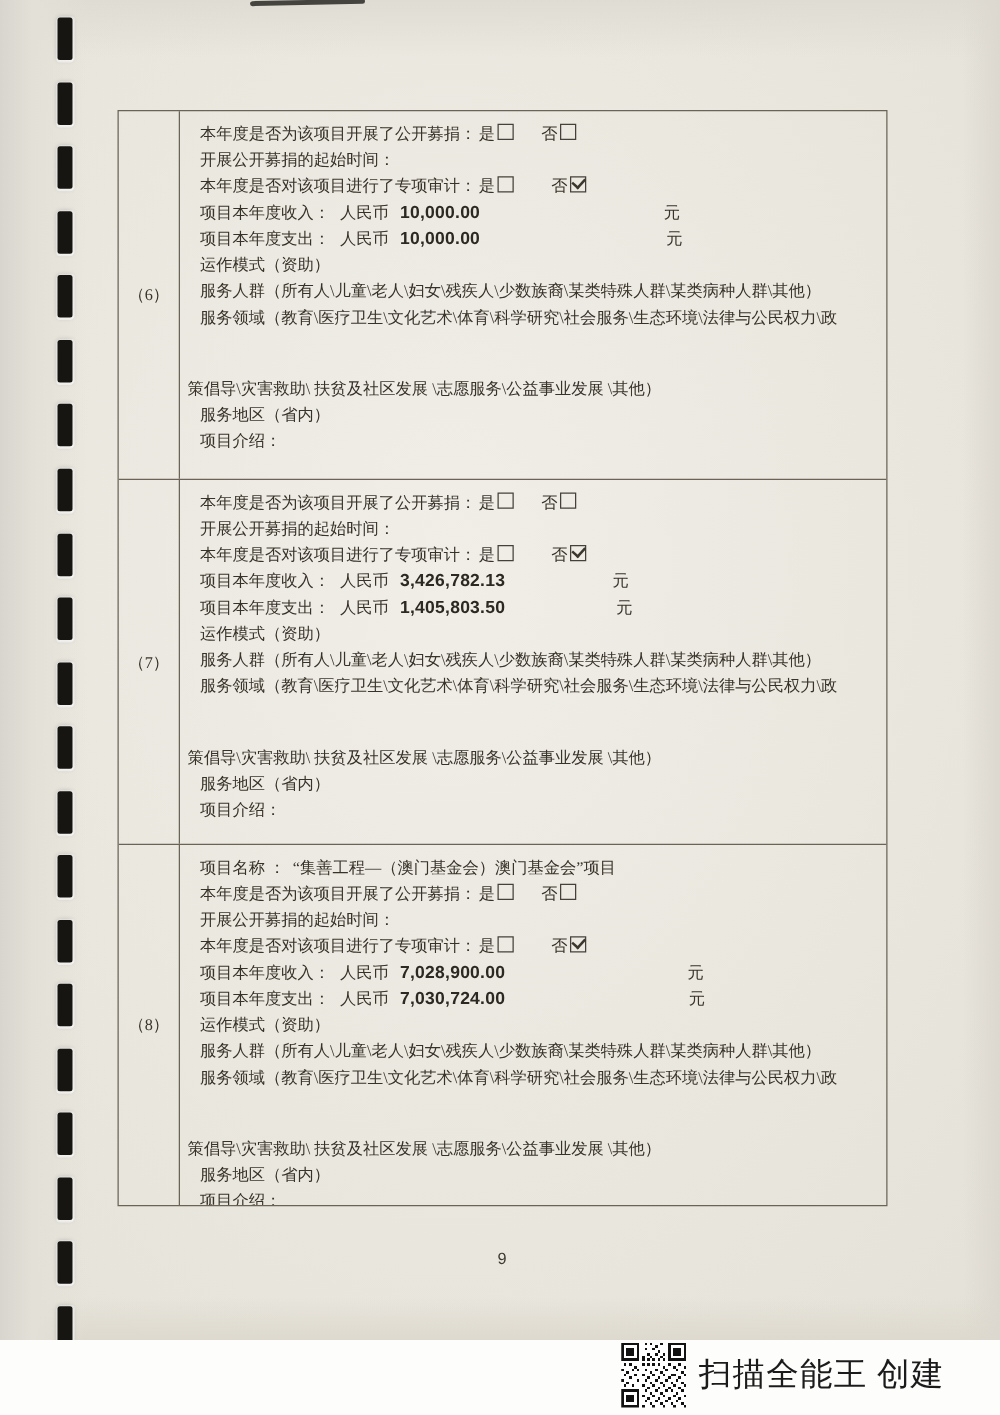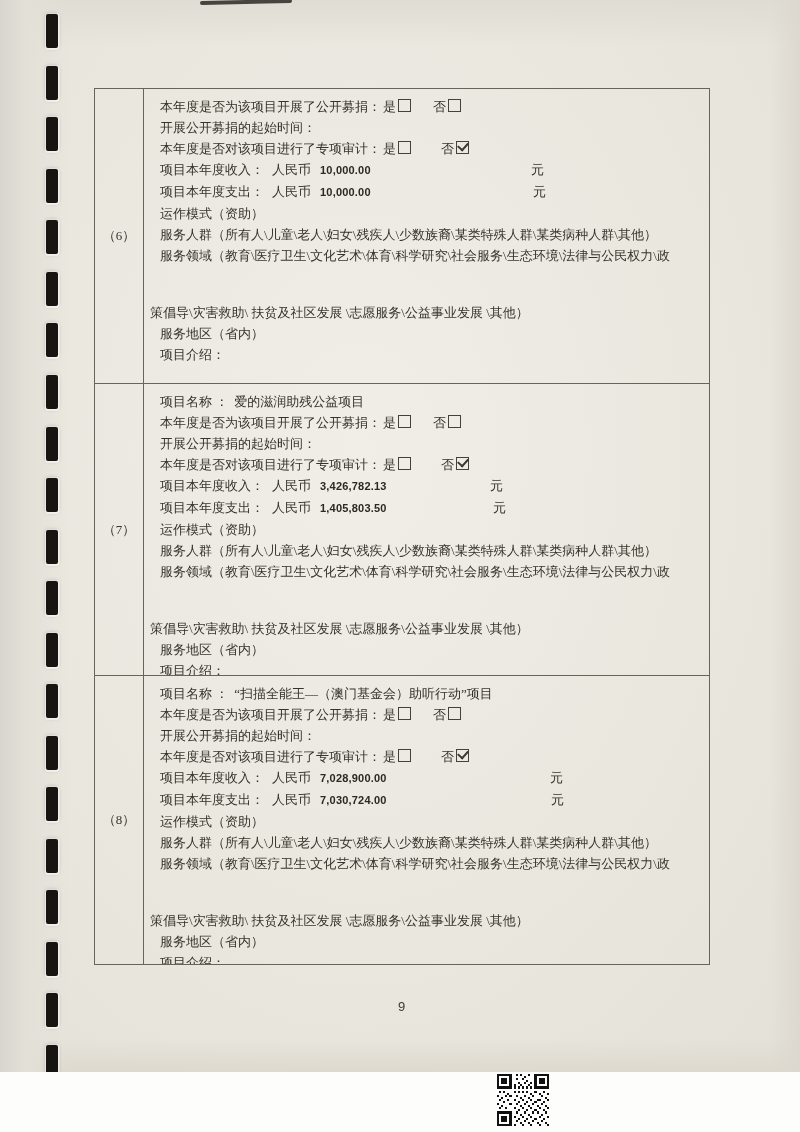--- a/index.html
+++ b/index.html
@@ -62,21 +62,21 @@
   .cb.checked::after{
     content:"";position:absolute;left:1px;top:0px;width:8px;height:5px;
     border-left:2px solid #3b372f;border-bottom:2px solid #3b372f;
     transform:rotate(-48deg);
   }
   .amt{position:relative;}
   .cur{margin-left:8px;text-align:right;}
   .num{
     margin-left:9px;
     font-family:"Liberation Sans","DejaVu Sans",sans-serif;
-    font-weight:600;font-size:11px;color:#2c2822;letter-spacing:.2px;
+    font-weight:600;font-size:14px;color:#2c2822;letter-spacing:.2px;
   }
   .unit{position:absolute;top:0;}
   .p0 .amt-income .unit{left:371px;}
   .p0 .amt-expense .unit{left:373px;}
   .p1 .amt-income .unit{left:330px;}
   .p1 .amt-expense .unit{left:333px;}
   .p2 .amt-income .unit{left:390px;}
   .p2 .amt-expense .unit{left:391px;}
   
   .page-num{
@@ -145,41 +145,40 @@
         <div class="ln">服务地区（省内）</div>
         <div class="ln">项目介绍：</div>
       </div>
     </div>
 
     <div class="trow p1">
       <div class="cell-label">
         <span>（7）</span>
       </div>
       <div class="cell-content">
-        <div class="ln"><span>项目名称 ：</span><span class="pname">爱的滋润助残公益项目</span></div>
         <div class="ln"><span>本年度是否为该项目开展了公开募捐：</span><span class="yn">是</span><span class="cb"></span><span class="yn no-sm">否</span><span class="cb"></span></div>
         <div class="ln">开展公开募捐的起始时间：</div>
         <div class="ln"><span>本年度是否对该项目进行了专项审计：</span><span class="yn">是</span><span class="cb"></span><span class="yn no-lg">否</span><span class="cb checked"></span></div>
         <div class="ln amt amt-income"><span>项目本年度收入：</span><span class="cur">人民币</span><span class="num">3,426,782.13</span><span class="unit">元</span></div>
         <div class="ln amt amt-expense"><span>项目本年度支出：</span><span class="cur">人民币</span><span class="num">1,405,803.50</span><span class="unit">元</span></div>
         <div class="ln">运作模式（资助）</div>
         <div class="ln">服务人群（所有人\儿童\老人\妇女\残疾人\少数族裔\某类特殊人群\某类病种人群\其他）</div>
         <div class="ln">服务领域（教育\医疗卫生\文化艺术\体育\科学研究\社会服务\生态环境\法律与公民权力\政</div>
         <div class="ln outdent">策倡导\灾害救助\ 扶贫及社区发展 \志愿服务\公益事业发展 \其他）</div>
         <div class="ln">服务地区（省内）</div>
         <div class="ln">项目介绍：</div>
       </div>
     </div>
 
     <div class="trow p2">
       <div class="cell-label">
         <span>（8）</span>
       </div>
       <div class="cell-content">
-        <div class="ln"><span>项目名称 ：</span><span class="pname">“扫描全能王—（澳门基金会）助听行动”项目</span></div>
+        <div class="ln"><span>项目名称 ：</span><span class="pname">“集善工程—（澳门基金会）澳门基金会”项目</span></div>
         <div class="ln"><span>本年度是否为该项目开展了公开募捐：</span><span class="yn">是</span><span class="cb"></span><span class="yn no-sm">否</span><span class="cb"></span></div>
         <div class="ln">开展公开募捐的起始时间：</div>
         <div class="ln"><span>本年度是否对该项目进行了专项审计：</span><span class="yn">是</span><span class="cb"></span><span class="yn no-lg">否</span><span class="cb checked"></span></div>
         <div class="ln amt amt-income"><span>项目本年度收入：</span><span class="cur">人民币</span><span class="num">7,028,900.00</span><span class="unit">元</span></div>
         <div class="ln amt amt-expense"><span>项目本年度支出：</span><span class="cur">人民币</span><span class="num">7,030,724.00</span><span class="unit">元</span></div>
         <div class="ln">运作模式（资助）</div>
         <div class="ln">服务人群（所有人\儿童\老人\妇女\残疾人\少数族裔\某类特殊人群\某类病种人群\其他）</div>
         <div class="ln">服务领域（教育\医疗卫生\文化艺术\体育\科学研究\社会服务\生态环境\法律与公民权力\政</div>
         <div class="ln outdent">策倡导\灾害救助\ 扶贫及社区发展 \志愿服务\公益事业发展 \其他）</div>
         <div class="ln">服务地区（省内）</div>
@@ -201,13 +200,14 @@
         <rect x="2" y="2" width="3" height="3"></rect>
       <rect x="18" y="0" width="7" height="7"></rect>
         <rect x="19" y="1" width="5" height="5" fill="#ffffff"></rect>
         <rect x="20" y="2" width="3" height="3"></rect>
       <rect x="0" y="18" width="7" height="7"></rect>
         <rect x="1" y="19" width="5" height="5" fill="#ffffff"></rect>
         <rect x="2" y="20" width="3" height="3"></rect>
       <path d="M9 0h1v1H9zM11 0h1v1h-1zM13 1h1v1h-1zM15 0h1v1h-1zM9 2h1v1H9zM12 2h1v1h-1zM14 3h1v1h-1zM10 4h1v1h-1zM13 4h1v1h-1zM16 4h1v1h-1zM8 5h1v1H8zM11 5h1v1h-1zM15 5h1v1h-1zM8 6h1v1H8zM10 6h1v1h-1zM12 6h1v1h-1zM14 6h1v1h-1zM16 6h1v1h-1zM1 8h1v1H1zM3 8h1v1H3zM5 9h1v1H5zM0 10h1v1H0zM2 11h1v1H2zM4 10h1v1H4zM6 10h1v1H6zM1 12h1v1H1zM3 13h1v1H3zM5 12h1v1H5zM0 14h1v1H0zM2 15h1v1H2zM6 14h1v1H6zM4 16h1v1H4zM1 16h1v1H1zM8 8h1v1H8zM10 8h1v1h-1zM12 8h1v1h-1zM14 8h1v1h-1zM16 9h1v1h-1zM18 8h1v1h-1zM20 9h1v1h-1zM22 8h1v1h-1zM24 9h1v1h-1zM9 10h1v1H9zM11 11h1v1h-1zM13 10h1v1h-1zM15 11h1v1h-1zM17 10h1v1h-1zM19 12h1v1h-1zM21 10h1v1h-1zM23 11h1v1h-1zM8 12h1v1H8zM10 13h1v1h-1zM12 12h1v1h-1zM14 13h1v1h-1zM16 12h1v1h-1zM18 13h1v1h-1zM20 12h1v1h-1zM22 13h1v1h-1zM24 12h1v1h-1zM9 14h1v1H9zM11 15h1v1h-1zM13 14h1v1h-1zM15 15h1v1h-1zM17 14h1v1h-1zM19 15h1v1h-1zM21 14h1v1h-1zM23 15h1v1h-1zM8 16h1v1H8zM10 17h1v1h-1zM12 16h1v1h-1zM14 17h1v1h-1zM16 16h1v1h-1zM18 17h1v1h-1zM20 16h1v1h-1zM22 17h1v1h-1zM24 16h1v1h-1zM9 18h1v1H9zM11 19h1v1h-1zM13 18h1v1h-1zM15 19h1v1h-1zM17 18h1v1h-1zM19 18h1v1h-1zM21 19h1v1h-1zM23 18h1v1h-1zM8 20h1v1H8zM10 21h1v1h-1zM12 20h1v1h-1zM14 21h1v1h-1zM16 20h1v1h-1zM18 21h1v1h-1zM20 20h1v1h-1zM22 21h1v1h-1zM24 20h1v1h-1zM9 22h1v1H9zM11 23h1v1h-1zM13 22h1v1h-1zM15 23h1v1h-1zM17 22h1v1h-1zM19 23h1v1h-1zM21 22h1v1h-1zM23 23h1v1h-1zM8 24h1v1H8zM12 24h1v1h-1zM16 24h1v1h-1zM20 24h1v1h-1zM24 24h1v1h-1z"></path>
     </g>
   </svg>
+  <span class="wm-text">扫描全能王 创建</span>
 </div>
 
 </body></html>

